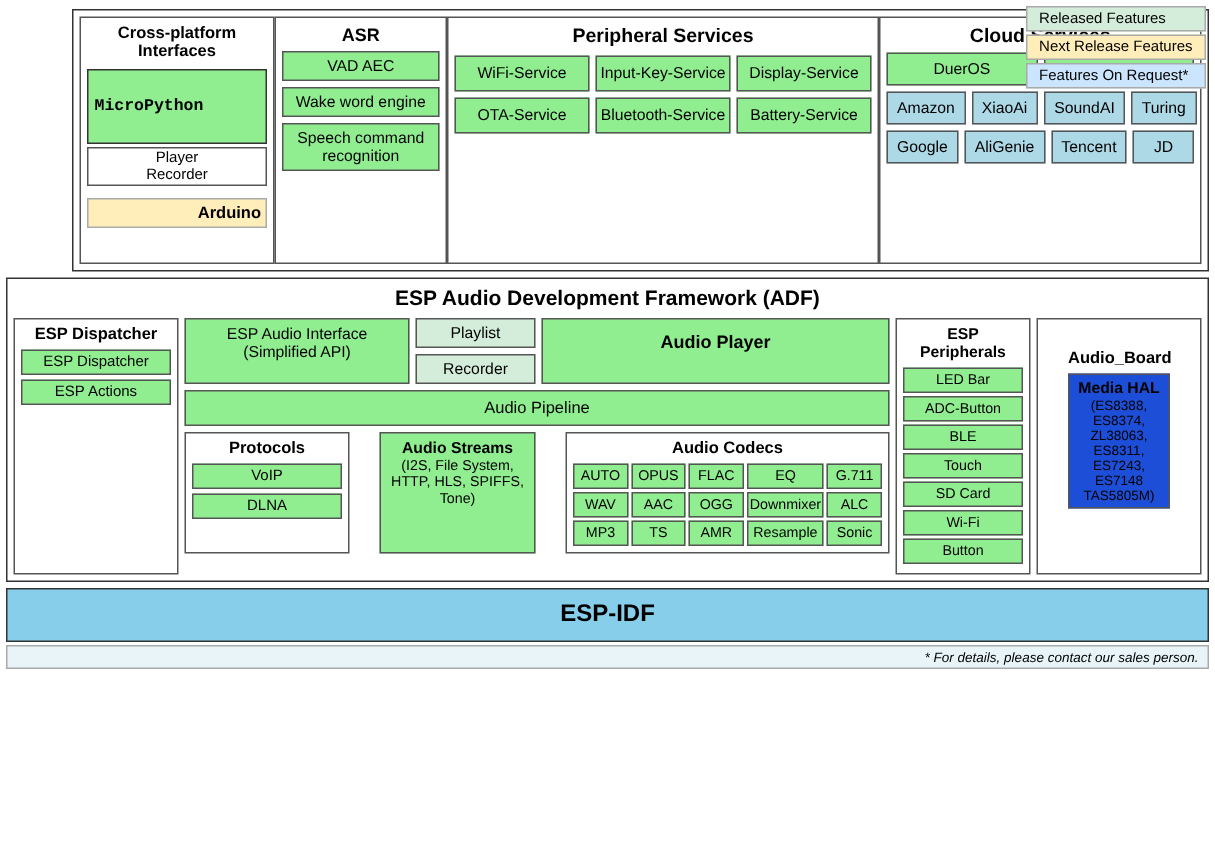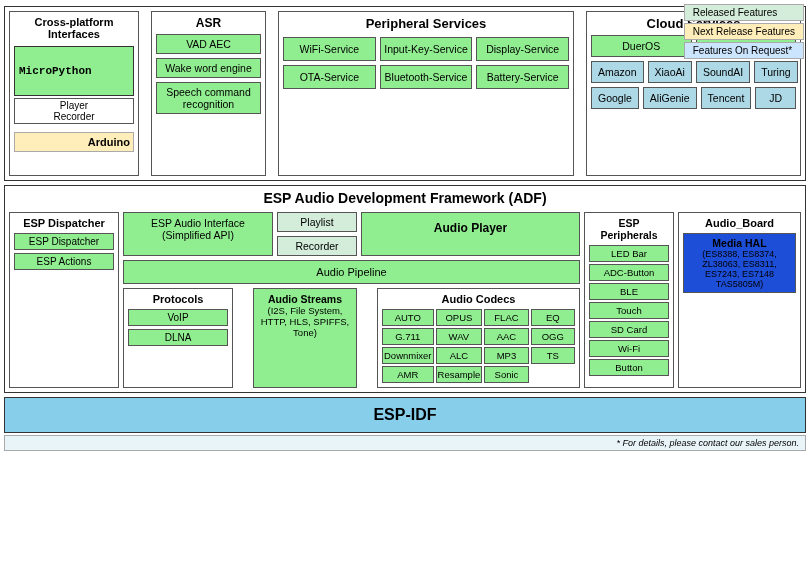--- a/index.html
+++ b/index.html
@@ -33,25 +33,26 @@
       font-size: 10px;
       border: 1px solid #888;
     }
     .legend-released { background: #d4edda; border-color: #aaa; }
     .legend-next { background: #ffeeba; border-color: #aaa; }
     .legend-request { background: #cce5ff; border-color: #aaa; }
 
     
     .top-section {
       display: flex;
-      gap: 12px;
+      gap: 0;
       margin-top: 2px;
       height: 175px;
       border: 1.5px solid #333;
       padding: 4px;
+      margin-left: 44px;
     }
 
     
     .cross-platform {
       border: 1.5px solid #555;
       padding: 4px;
       width: 130px;
       flex-shrink: 0;
     }
     .cross-platform-title {
@@ -316,21 +317,21 @@
       flex: 1;
     }
     .audio-codecs-title {
       font-weight: bold;
       font-size: 11px;
       text-align: center;
       margin-bottom: 4px;
     }
     .codecs-grid {
       display: grid;
-      grid-template-columns: repeat(4, 1fr);
+      grid-template-columns: repeat(5, 1fr);
       gap: 2px;
     }
     .codec-item {
       background: #90ee90;
       border: 1.5px solid #555;
       text-align: center;
       padding: 2px 1px;
       font-size: 9.5px;
     }
 
@@ -352,22 +353,22 @@
       border: 1.5px solid #555;
       text-align: center;
       padding: 2px;
       font-size: 9.5px;
       margin-bottom: 2px;
     }
 
     
     .audio-board-box {
       border: 1.5px solid #555;
-      padding: 4px;
-      width: 123px;
+      padding: 20px;
+      width: 110px;
       flex-shrink: 0;
     }
     .audio-board-title {
       font-weight: bold;
       font-size: 11px;
       text-align: center;
       margin-bottom: 4px;
     }
     .media-hal-box {
       background: #1d4ed8;

